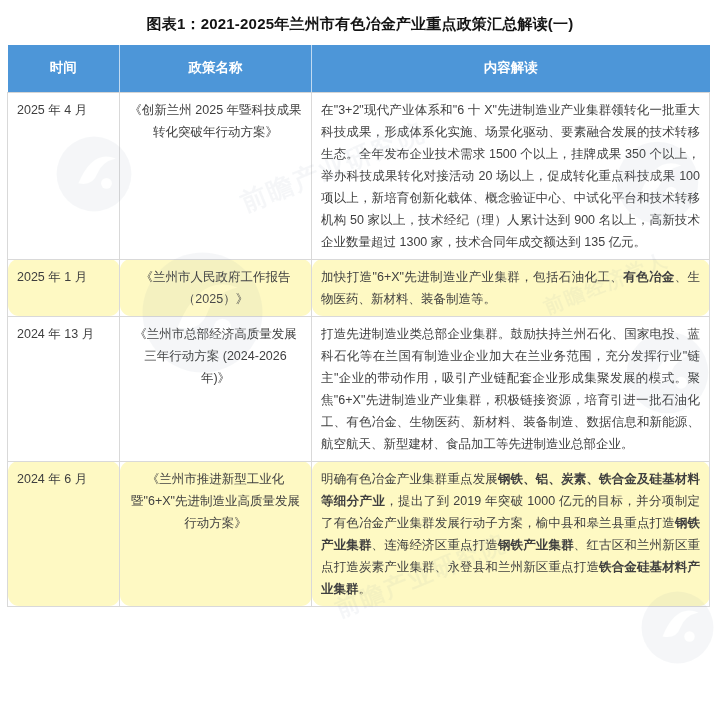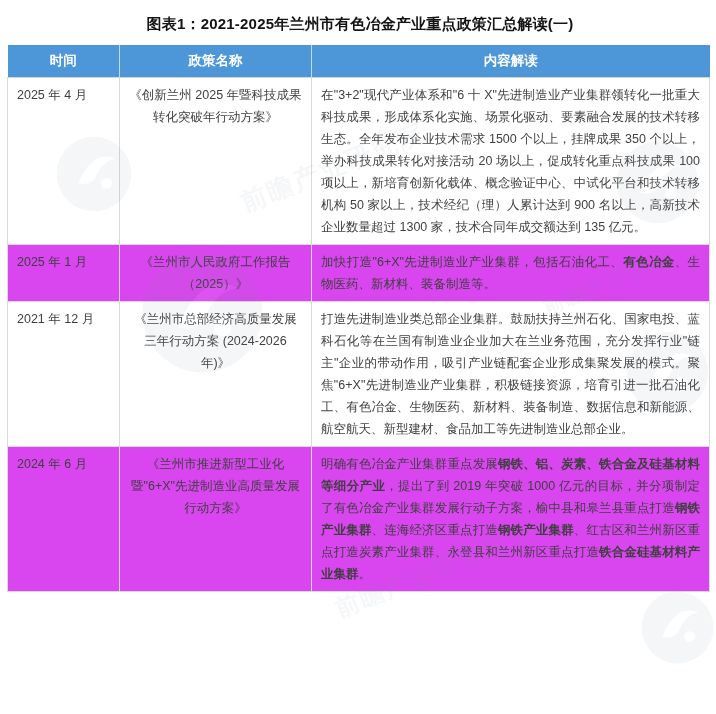--- a/index.html
+++ b/index.html
@@ -26,35 +26,35 @@
     table-layout: fixed;
     font-size: 12.5px;
     position: relative;
     z-index: 2;
   }
   .policy-table th {
     background: #4d96d8;
     color: #ffffff;
     font-weight: 700;
     font-size: 13.5px;
-    height: 32px;
+    height: 47px;
     text-align: center;
     vertical-align: middle;
     border-left: 1px solid rgba(255,255,255,0.65);
     border-bottom: 1px solid #d5d5d5;
   }
   .policy-table th:first-child { border-left: none; }
   .policy-table td {
     vertical-align: top;
     padding: 6px 9px;
     line-height: 22px;
     border: 1px solid #d9d9d9;
     border-top: none;
   }
-  .policy-table tr.alt td { background: #d946ef; }
+  .policy-table tr.alt td { background: #fef9c3; border-radius: 11px; }
   td.cell-time { text-align: left; white-space: nowrap; }
   td.cell-policy { text-align: center; }
   td.cell-content { text-align: justify; }
   .b { font-weight: 700; }
   .footer {
     display: flex;
     justify-content: space-between;
     align-items: center;
     padding: 10px 8px 0 8px;
     font-size: 12px;
@@ -148,21 +148,21 @@
       <td class="cell-time">2025 年 4 月</td>
       <td class="cell-policy">《创新兰州 2025 年暨科技成果转化突破年行动方案》</td>
       <td class="cell-content"><span>在"3+2"现代产业体系和"6 十 X"先进制造业产业集群领转化一批重大科技成果，形成体系化实施、场景化驱动、要素融合发展的技术转移生态。全年发布企业技术需求 1500 个以上，挂牌成果 350 个以上，举办科技成果转化对接活动 20 场以上，促成转化重点科技成果 100 项以上，新培育创新化载体、概念验证中心、中试化平台和技术转移机构 50 家以上，技术经纪（理）人累计达到 900 名以上，高新技术企业数量超过 1300 家，技术合同年成交额达到 135 亿元。</span></td>
     </tr>
     <tr class="alt">
       <td class="cell-time">2025 年 1 月</td>
       <td class="cell-policy">《兰州市人民政府工作报告（2025）》</td>
       <td class="cell-content"><span>加快打造"6+X"先进制造业产业集群，包括石油化工、</span><span class="b">有色冶金</span><span>、生物医药、新材料、装备制造等。</span></td>
     </tr>
     <tr>
-      <td class="cell-time">2021 年 12 月</td>
+      <td class="cell-time">2024 年 13 月</td>
       <td class="cell-policy">《兰州市总部经济高质量发展三年行动方案 (2024-2026 年)》</td>
       <td class="cell-content"><span>打造先进制造业类总部企业集群。鼓励扶持兰州石化、国家电投、蓝科石化等在兰国有制造业企业加大在兰业务范围，充分发挥行业"链主"企业的带动作用，吸引产业链配套企业形成集聚发展的模式。聚焦"6+X"先进制造业产业集群，积极链接资源，培育引进一批石油化工、有色冶金、生物医药、新材料、装备制造、数据信息和新能源、航空航天、新型建材、食品加工等先进制造业总部企业。</span></td>
     </tr>
     <tr class="alt">
       <td class="cell-time">2024 年 6 月</td>
       <td class="cell-policy">《兰州市推进新型工业化暨"6+X"先进制造业高质量发展行动方案》</td>
       <td class="cell-content"><span>明确有色冶金产业集群重点发展</span><span class="b">钢铁、铝、炭素、铁合金及硅基材料等细分产业</span><span>，提出了到 2019 年突破 1000 亿元的目标，并分项制定了有色冶金产业集群发展行动子方案，榆中县和皋兰县重点打造</span><span class="b">钢铁产业集群</span><span>、连海经济区重点打造</span><span class="b">钢铁产业集群</span><span>、红古区和兰州新区重点打造炭素产业集群、永登县和兰州新区重点打造</span><span class="b">铁合金硅基材料产业集群</span><span>。</span></td>
     </tr>
   </tbody>
 </table>

